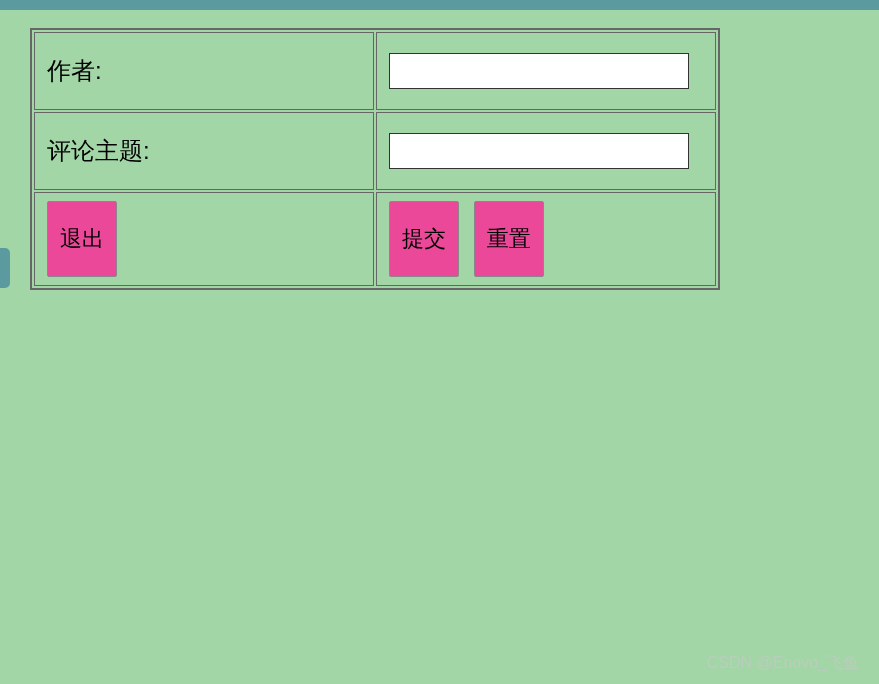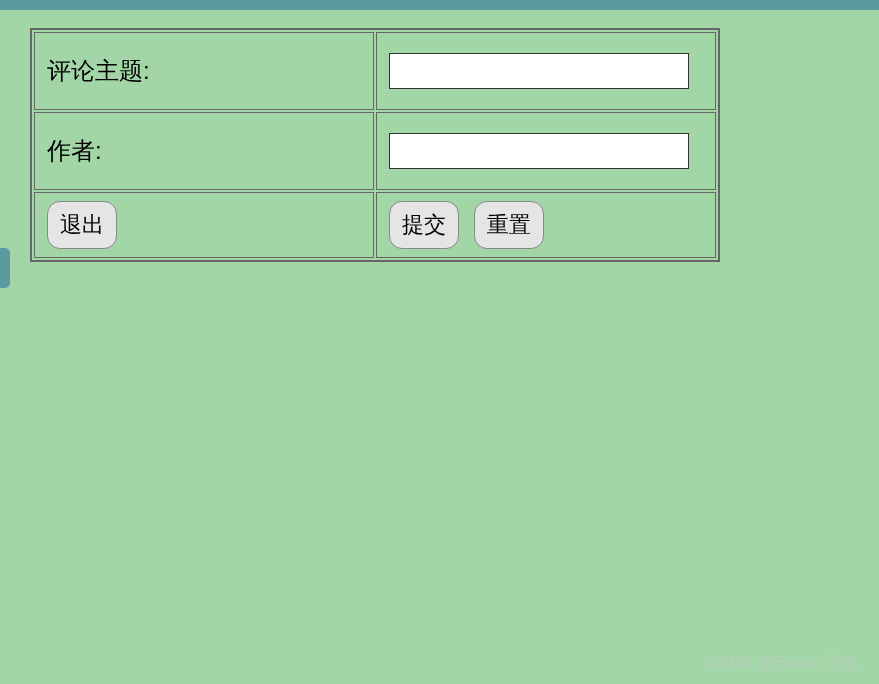--- a/index.html
+++ b/index.html
@@ -72,24 +72,24 @@
       border: 1px solid #999;
       padding: 2px 4px;
       background: #fff;
       resize: both;
     }
     .button-row td {
       padding: 8px 12px;
     }
     button {
       font-size: 22px;
-      padding: 8px 12px;
-      background: #e5e5e5;
+      padding: 22px 12px;
+      background: #ec4899;
       border: 1px solid #888;
-      border-radius: 13px;
+      border-radius: 2px;
       cursor: pointer;
       margin-right: 8px;
     }
     .watermark {
       position: absolute;
       bottom: 10px;
       right: 20px;
       color: rgba(200,200,200,0.6);
       font-size: 16px;
       font-family: Arial, sans-serif;
@@ -98,29 +98,29 @@
 </head>
 <body>
 
 <div class="top-bar"></div>
 <div class="left-edge"></div>
 
 <table class="form-table">
   <tbody>
       <tr>
     <td class="label-cell">
-      <span>评论主题:</span>
+      <span>作者:</span>
     </td>
     <td class="input-cell">
       <input type="text" value="" style="">
     </td>
   </tr>
   <tr>
     <td class="label-cell">
-      <span>作者:</span>
+      <span>评论主题:</span>
     </td>
     <td class="input-cell">
       <input type="text" value="" style="">
     </td>
   </tr>
   <tr class="button-row">
     <td>
       <button>退出</button>
     </td>
     <td>

